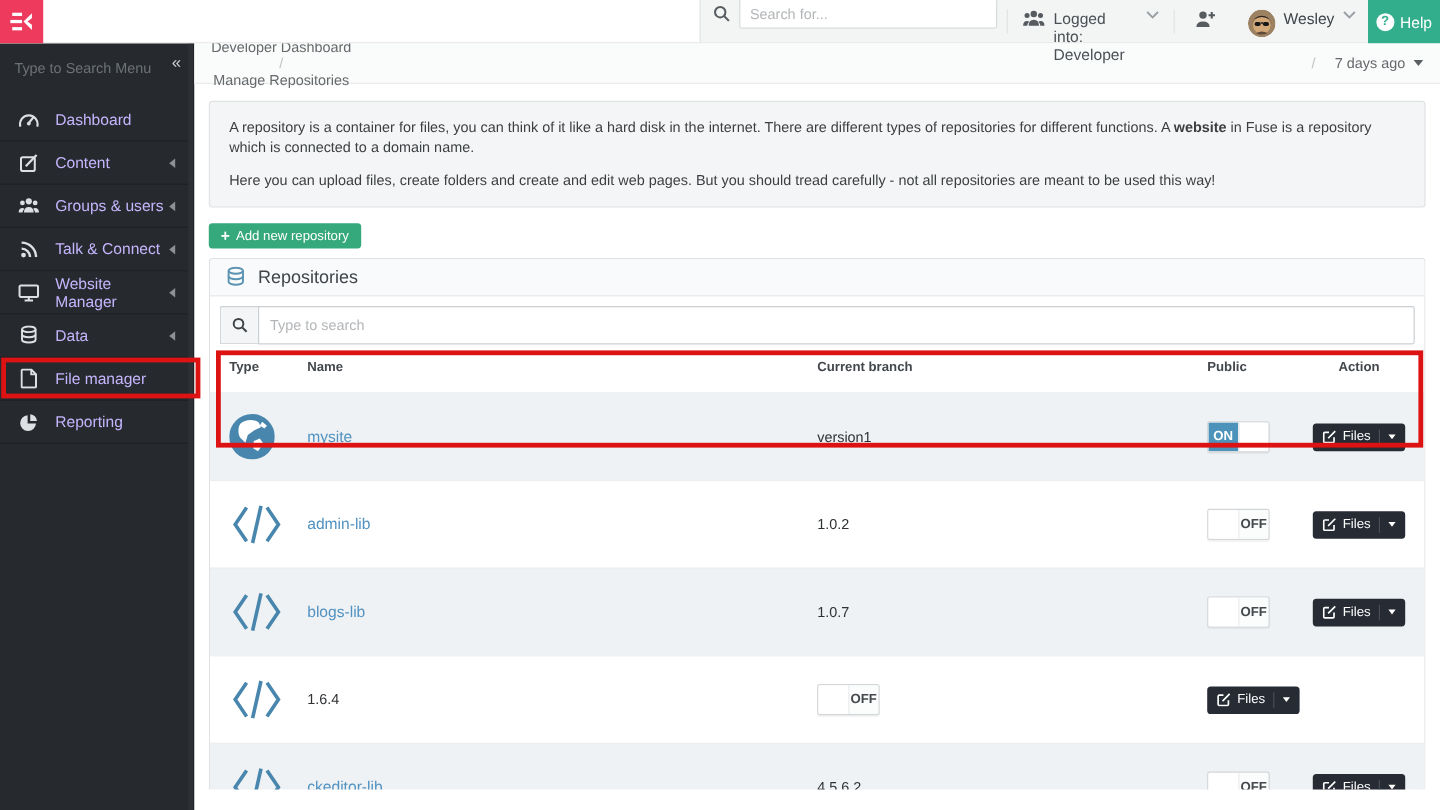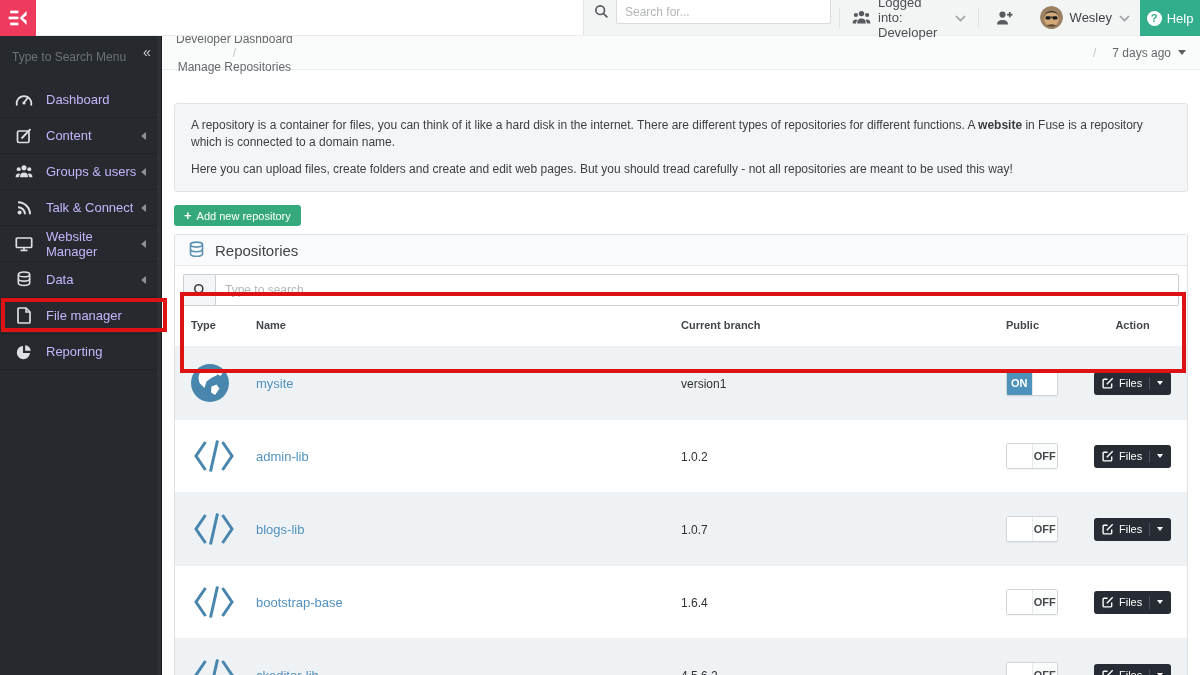--- a/index.html
+++ b/index.html
@@ -10,21 +10,21 @@
     -webkit-font-smoothing:antialiased;
   }
   
   .topbar { height:36px; display:flex; background:#fff; border-bottom:1px solid #ececec; position:relative; z-index:5; }
   .logo { width:36px; height:36px; background:#ee3a5d; display:flex; align-items:center; justify-content:center; flex:0 0 auto; cursor:pointer; }
   .topbar-spacer { flex:1; }
   .tb-gray { width:557px; display:flex; align-items:center; background:#f3f4f4; border-left:1px solid #e3e4e5; flex:0 0 auto; }
   .tb-search { display:flex; align-items:center; padding:0 8px 12px 10px; gap:7px; }
   .tb-search input { width:215px; height:25px; border:1px solid #d9dbdc; border-radius:2px; padding:0 8px; font-size:12px; color:#444; background:#fff; outline:none; font-family:inherit; }
   input::placeholder { color:#b3b6b8; }
-  .tb-section { height:20px; display:flex; align-items:center; }
+  .tb-section { height:20px; display:flex; align-items:flex-start; }
   .tb-logged { border-left:1px solid #e2e3e4; border-right:1px solid #e2e3e4; padding:0 12px; gap:7px; font-size:13px; color:#4b5055; cursor:pointer; }
   .tb-adduser { padding:0 17px; cursor:pointer; }
   .tb-user { padding:0 10px; gap:7px; font-size:13px; color:#3f444a; cursor:pointer; }
   .avatar { width:23px; height:23px; border-radius:50%; overflow:hidden; flex:0 0 auto; }
   .tb-help { width:60px; height:36px; background:#32ae8c; color:#fff; display:flex; align-items:center; justify-content:center; gap:5px; font-size:13px; flex:0 0 auto; cursor:pointer; }
   .qmark { width:15px; height:15px; border-radius:50%; background:#fff; color:#32ae8c; font-weight:bold; font-size:11px; display:flex; align-items:center; justify-content:center; }
   .chev { display:flex; margin-top:1px; }
   
   .sidebar { position:absolute; left:0; top:36px; width:162px; bottom:0; background:#26292d; border-right:1px solid #1c1f22; }
   .sb-search { margin-top:8px; height:26px; display:flex; padding:0 4px 0 10px; }
@@ -39,21 +39,21 @@
   .sb-track { position:absolute; right:0; top:0; bottom:0; width:4px; background:#2d3135; }
   
   .main { position:absolute; left:162px; top:36px; right:0; bottom:0; background:#fff; }
   .breadcrumb-bar { height:34px; background:#fafbfb; border-bottom:1px solid #e9eaeb; display:flex; align-items:center; justify-content:space-between; padding:0 14px; font-size:12px; color:#66696c; }
   .crumbs { display:flex; align-items:center;flex-direction:column; }
   .crumb { cursor:pointer; }
   .crumb-sep { margin:0 9px; color:#c0c3c5; }
   .bc-right { display:flex; align-items:center; gap:7px; cursor:pointer; }
   .bc-caret { width:0; height:0; border-left:4px solid transparent; border-right:4px solid transparent; border-top:5px solid #5b5f62; }
   .content { padding:0 12px; }
-  .info-box { margin-top:33px; background:#f4f5f6; border:1px solid #e0e2e4; border-radius:3px; padding:13px 16px; font-size:12px; color:#3c3f41; }
+  .info-box { margin-top:14px; background:#f4f5f6; border:1px solid #e0e2e4; border-radius:3px; padding:13px 16px; font-size:12px; color:#3c3f41; }
   .info-box p { margin:0 0 9px; line-height:1.45; }
   .info-box p:last-child { margin-bottom:0; }
   .add-btn { margin-top:13px; height:21px; background:#36a97c; color:#fff; border:none; border-radius:3px; padding:0 10px; font-size:11px; display:inline-flex; align-items:center; gap:5px; cursor:pointer; font-family:inherit; }
   .add-btn .plus { font-size:13px; font-weight:bold; line-height:1; }
   
   .panel { margin-top:8px; border:1px solid #dfe1e3; border-bottom:none; border-radius:3px 3px 0 0; background:#fff; height:443px; overflow:hidden; }
   .panel-header { background:#f9fafb; border-bottom:1px solid #e7e9ea; height:31px; display:flex; align-items:center; gap:10px; padding:0 13px; font-size:15px; color:#40454a; }
   .panel-search { display:flex; margin:8px 8px; height:32px; }
   .ps-addon { width:32px; background:#f4f5f6; border:1px solid #ccd0d2; border-right:none; display:flex; align-items:center; justify-content:center; border-radius:2px 0 0 2px; }
   .panel-search input { flex:1; border:1px solid #ccd0d2; border-radius:0 2px 2px 0; padding:0 9px; font-size:12px; color:#444; outline:none; font-family:inherit; }
@@ -452,21 +452,20 @@
               <span class="type-icon">
                 <svg width="46" height="36" viewBox="0 0 46 36">
                   <g fill="none" stroke="#4886ad" stroke-width="3">
                     <path d="M14.5 4 L5 18 L14.5 32"></path>
                     <path d="M31.5 4 L41 18 L31.5 32"></path>
                     <path d="M26.5 2.5 L19.5 33.5"></path>
                   </g>
                 </svg>
               </span>
             </div>
-    <div class="cell"><a class="repo-link">bootstrap-base</a></div>
     <div class="cell"><span class="branch-label">1.6.4</span></div>
     <div class="cell">
       <div class="toggle">
         <span class="t-half half-a knob knob-l"></span>
         <span class="t-half half-b off">OFF</span>
       </div>
     </div>
     <div class="cell">
       <div class="files-btn">
         <span style="display:flex;">

